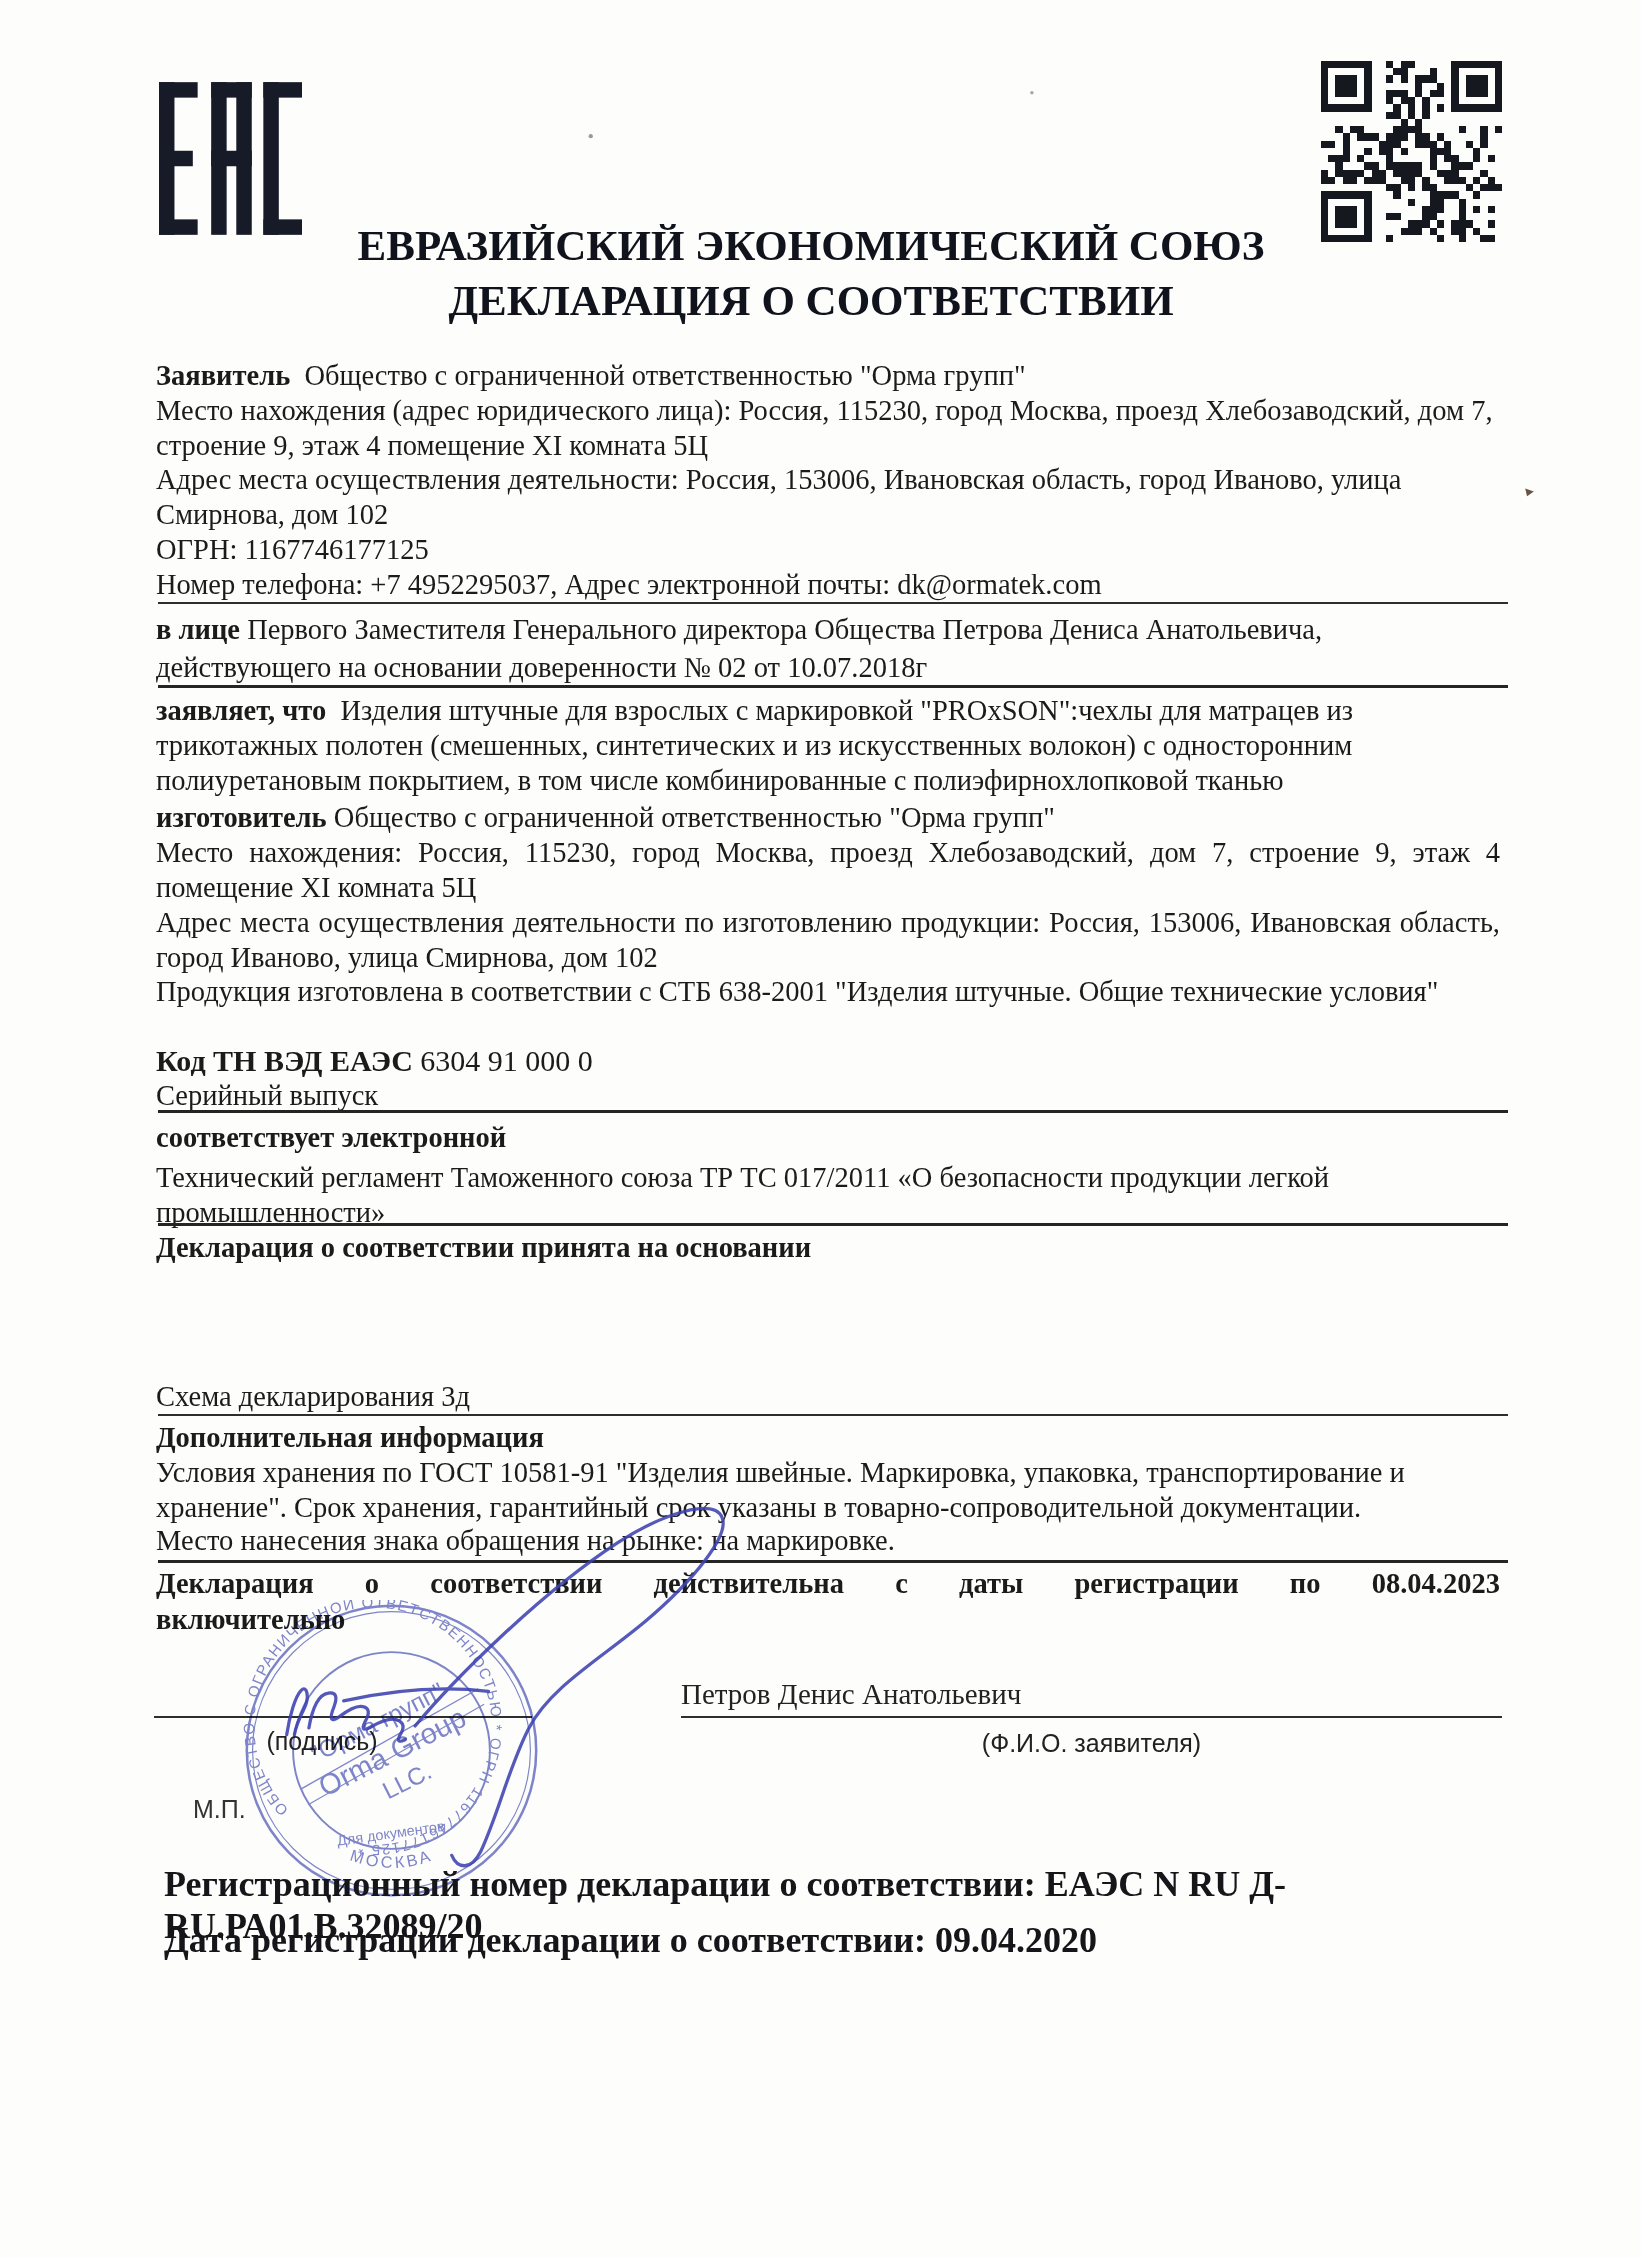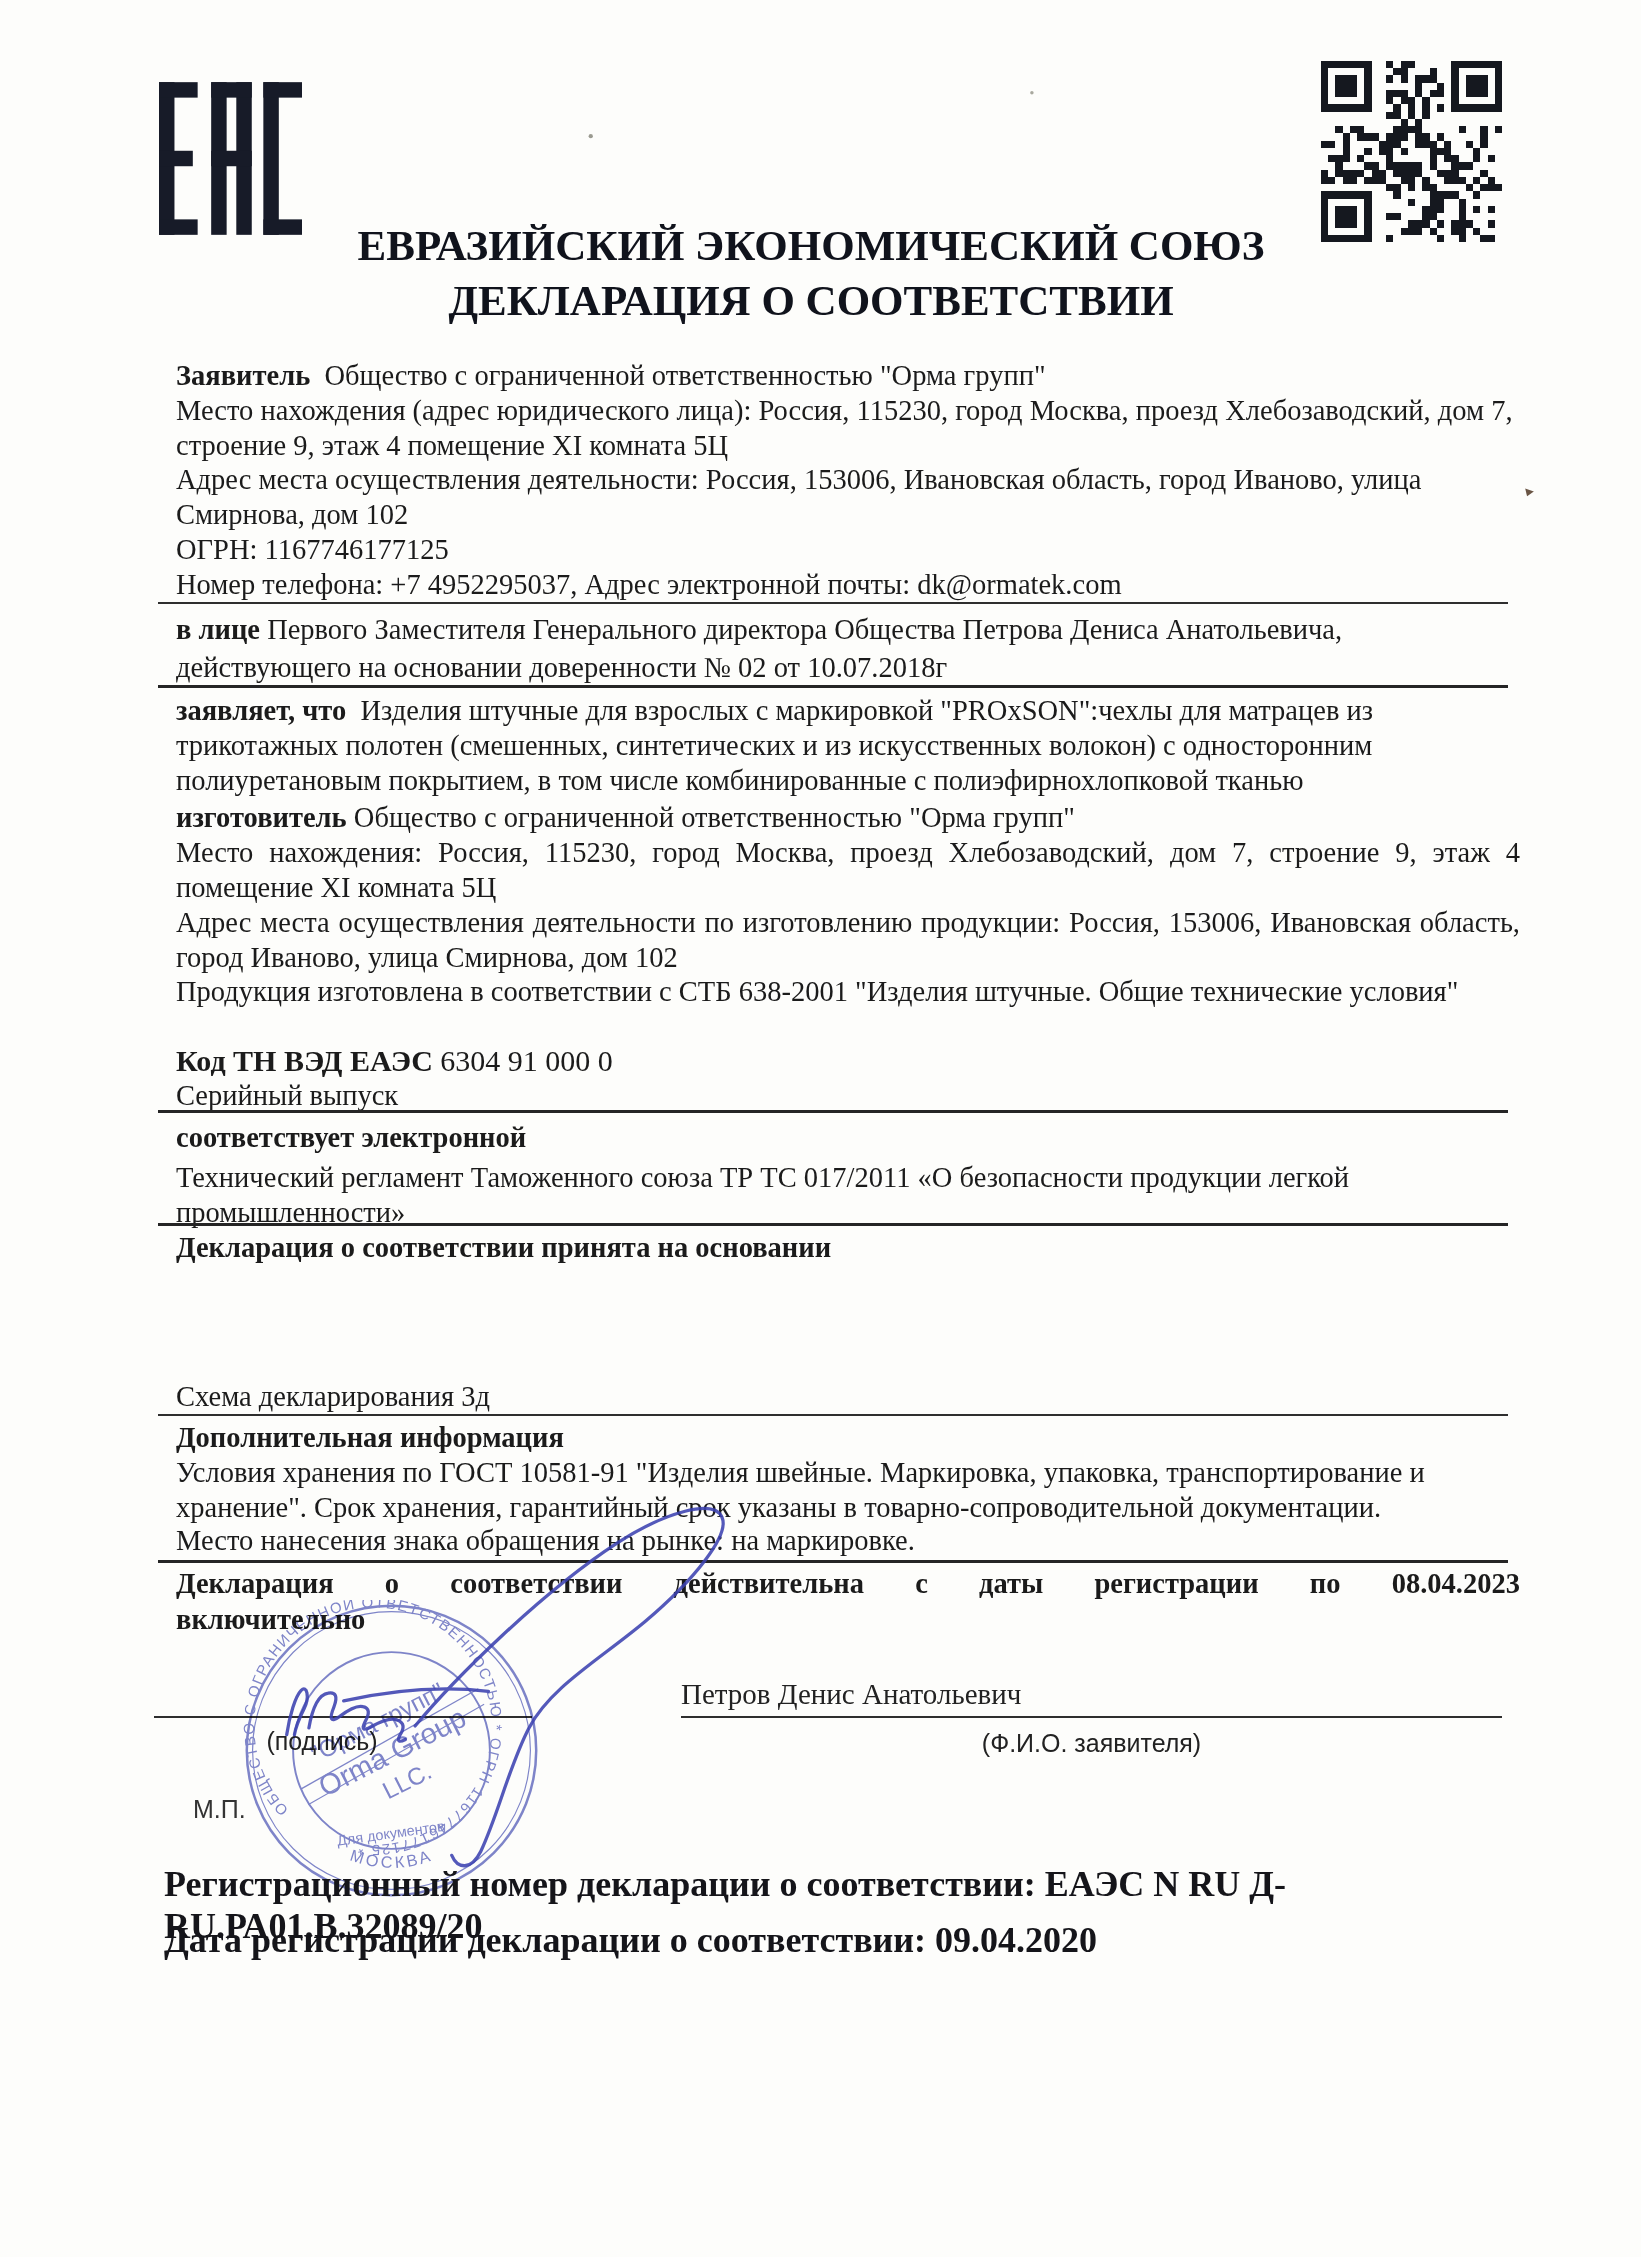--- a/index.html
+++ b/index.html
@@ -2,21 +2,21 @@
 <html lang="ru"><head>
 <meta charset="utf-8">
 <style>
   html,body{margin:0;padding:0;background:#ffffff;}
   .page{
     position:relative;width:1641px;height:2257px;margin:0 auto;
     background:#fdfdfb;color:#1b1b1b;overflow:hidden;
     font-family:"Liberation Serif", serif;
     padding-left:32px;
   }
-  .p{position:absolute;left:176px;width:1344px;font-size:28.5px;line-height:35px;}
+  .p{position:absolute;left:156px;width:1344px;font-size:28.5px;line-height:35px;}
   .jst{text-align:justify;}
   .lh39{line-height:38px;}
   .lh38{line-height:37px;}
   .bold{font-weight:bold;}
   .p b{font-weight:bold;}
   .rule{position:absolute;left:158px;width:1350px;height:1.9px;background:#2e2e2e;}
   .rule.thick{height:2.9px;background:#252525;}
   .title{position:absolute;top:218px;left:0;width:1622px;text-align:center;
          font-weight:bold;font-size:43px;line-height:55px;color:#10131c;}
   .eac{position:absolute;left:159px;top:82px;width:143px;height:153px;}

